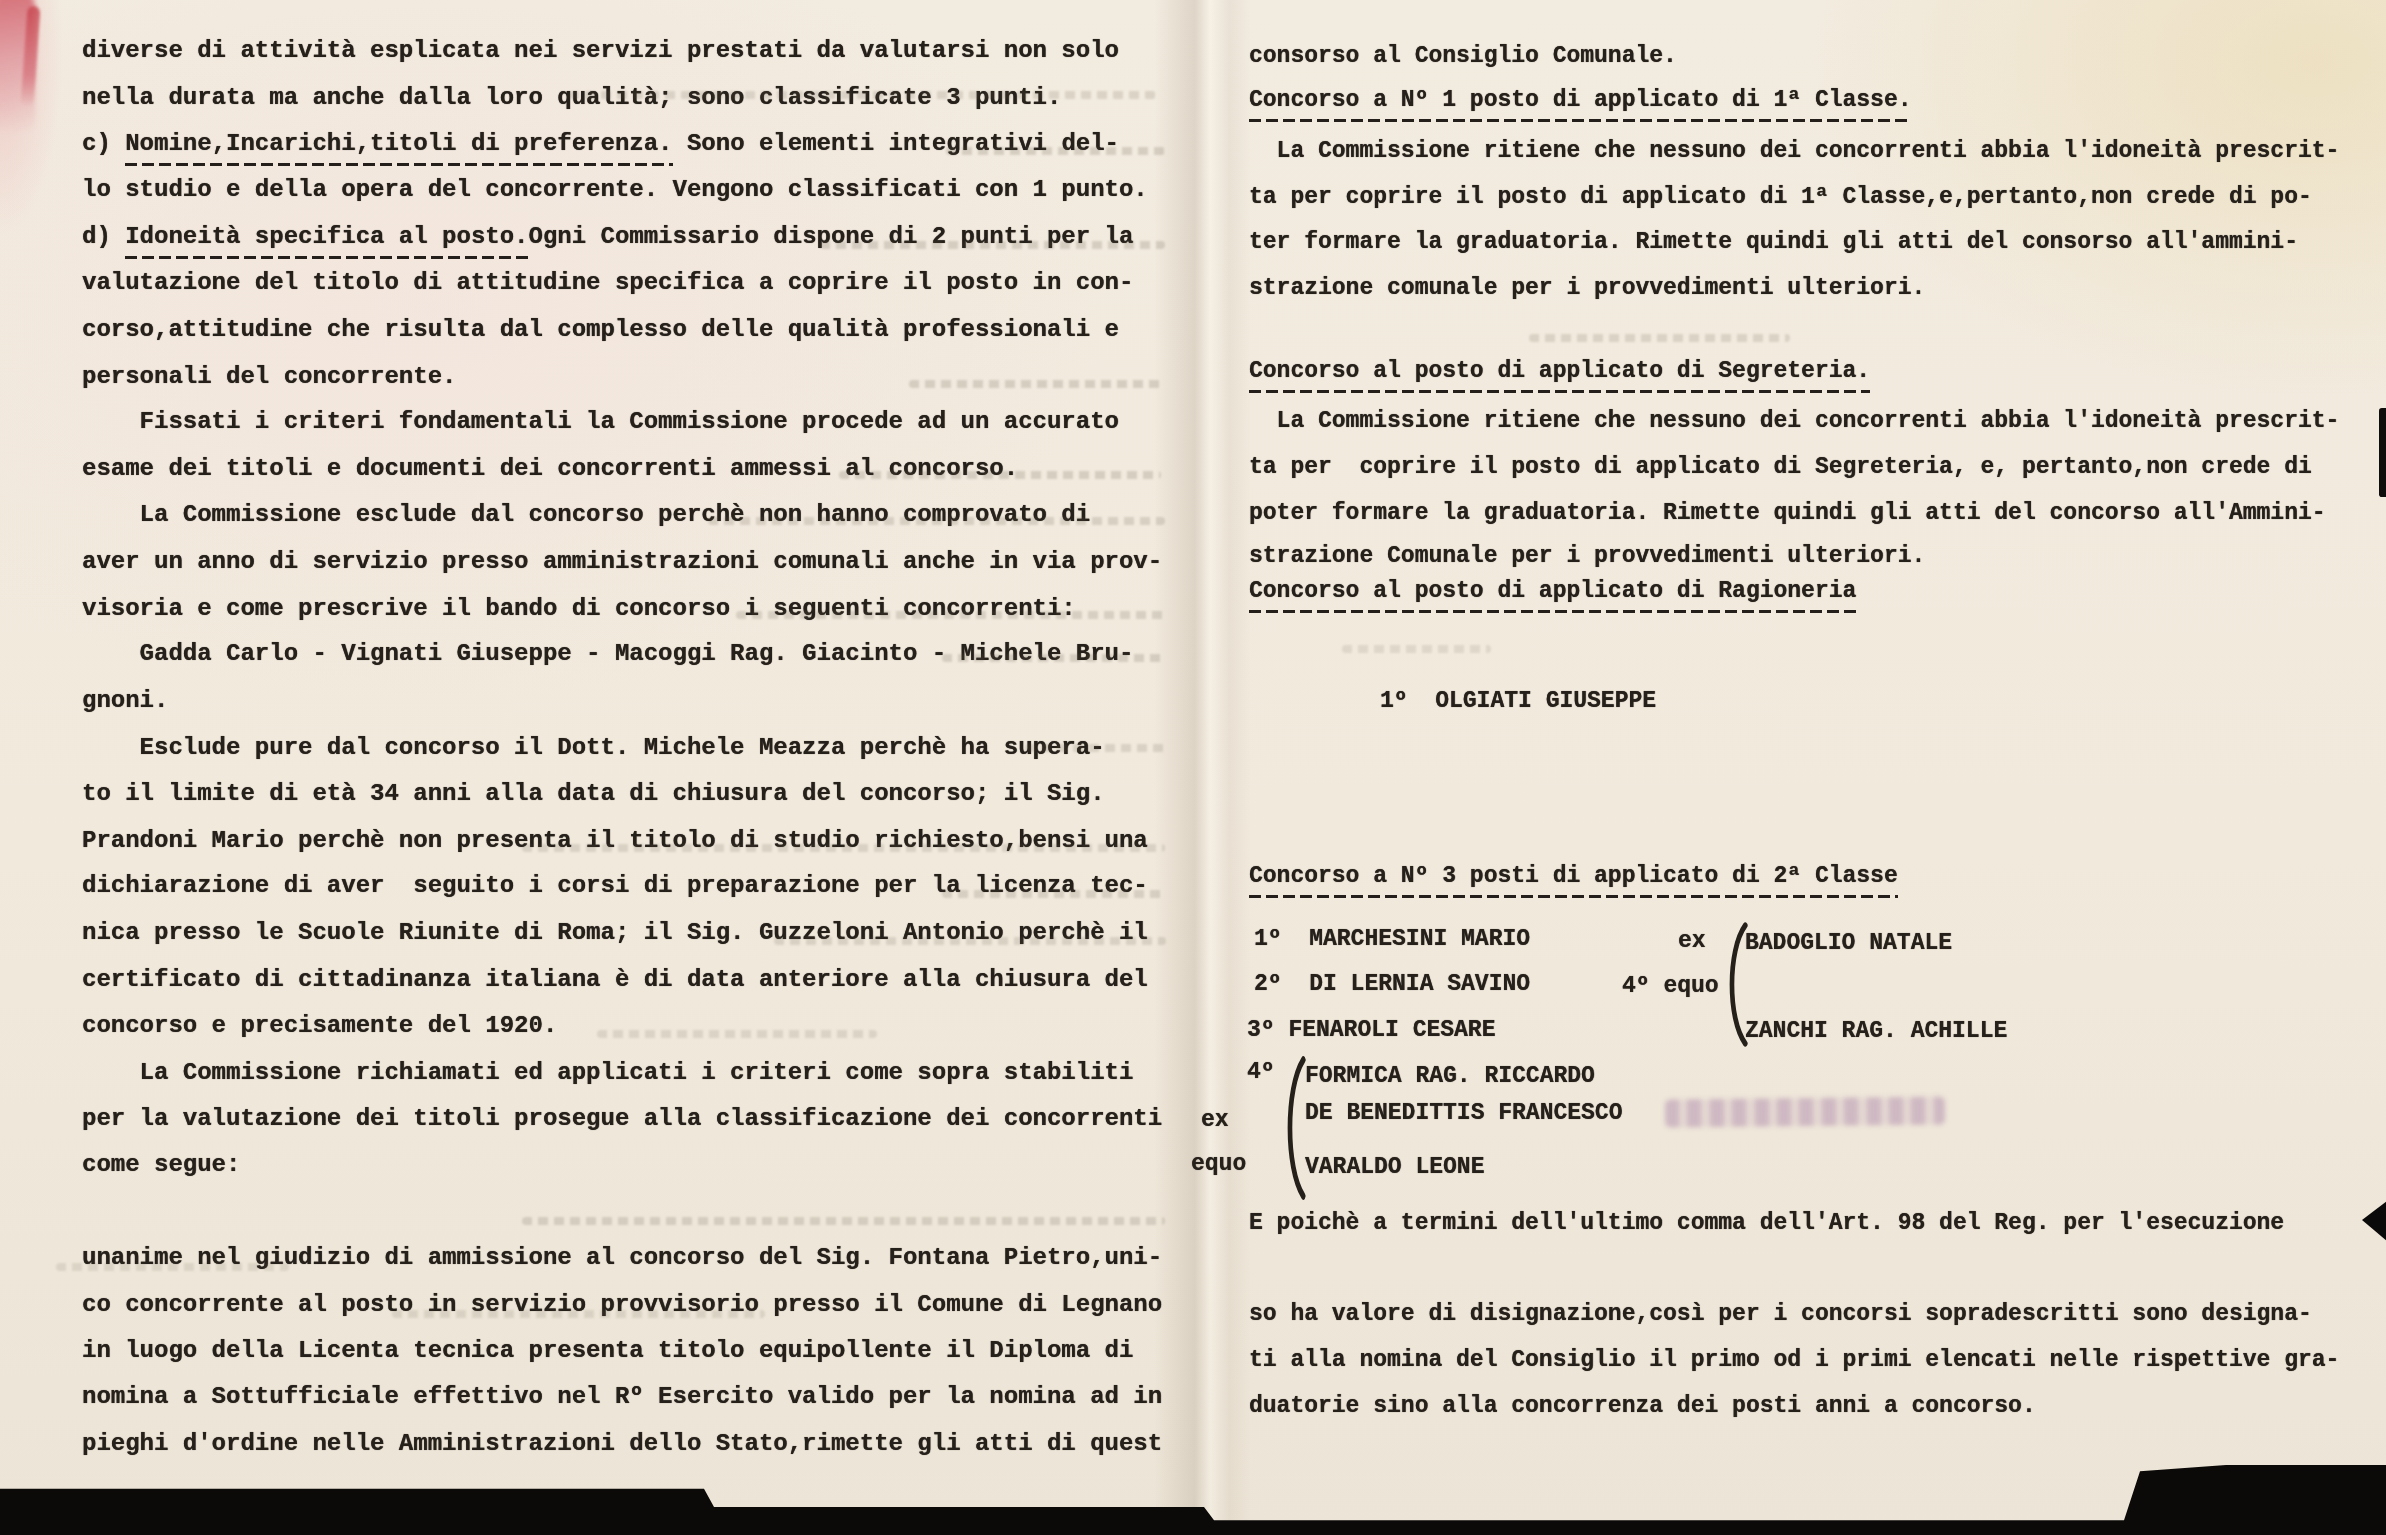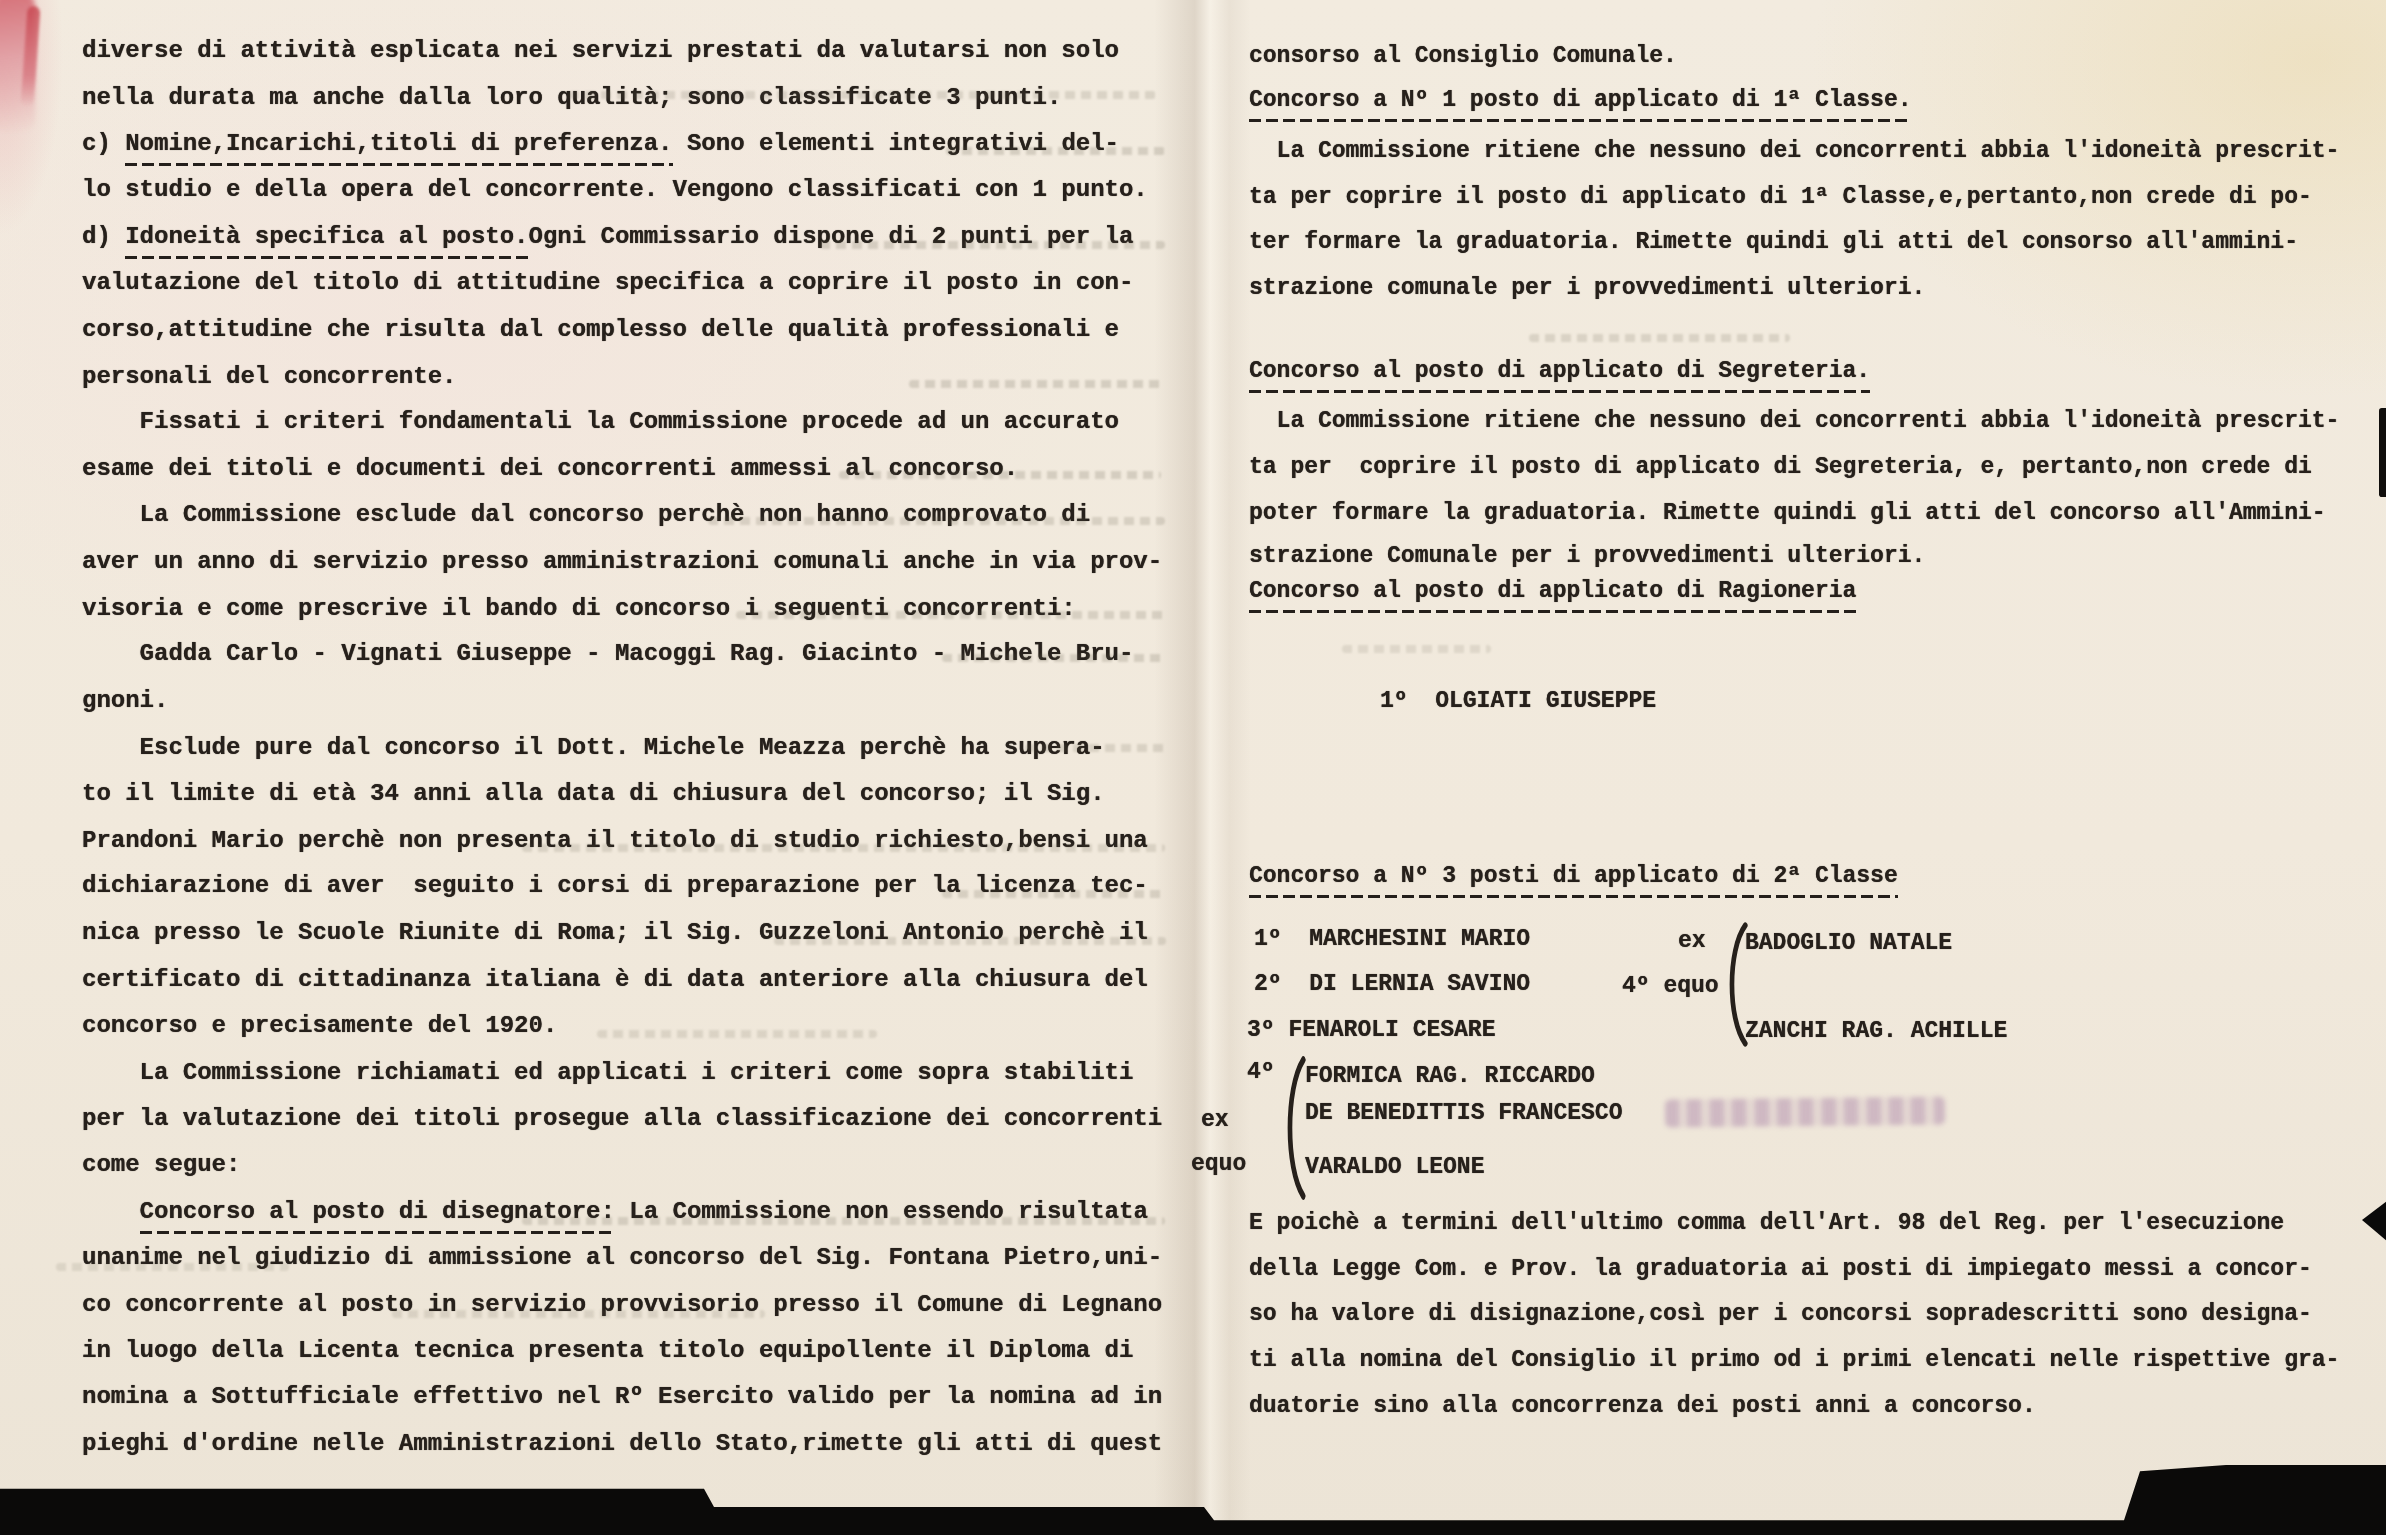--- a/index.html
+++ b/index.html
@@ -93,21 +93,20 @@
     <div class="line lp" style="left: 82px; top: 736px;"><span>    Esclude pure dal concorso il Dott. Michele Meazza perchè ha supera-</span></div>
     <div class="line lp" style="left: 82px; top: 782px;"><span>to il limite di età 34 anni alla data di chiusura del concorso; il Sig.</span></div>
     <div class="line lp" style="left: 82px; top: 829px;"><span>Prandoni Mario perchè non presenta il titolo di studio richiesto,bensi una</span></div>
     <div class="line lp" style="left: 82px; top: 874px;"><span>dichiarazione di aver  seguito i corsi di preparazione per la licenza tec-</span></div>
     <div class="line lp" style="left: 82px; top: 921px;"><span>nica presso le Scuole Riunite di Roma; il Sig. Guzzeloni Antonio perchè il</span></div>
     <div class="line lp" style="left: 82px; top: 968px;"><span>certificato di cittadinanza italiana è di data anteriore alla chiusura del</span></div>
     <div class="line lp" style="left: 82px; top: 1014px;"><span>concorso e precisamente del 1920.</span></div>
     <div class="line lp" style="left: 82px; top: 1061px;"><span>    La Commissione richiamati ed applicati i criteri come sopra stabiliti</span></div>
     <div class="line lp" style="left: 82px; top: 1107px;"><span>per la valutazione dei titoli prosegue alla classificazione dei concorrenti</span></div>
     <div class="line lp" style="left: 82px; top: 1153px;"><span>come segue:</span></div>
-    <div class="line lp" style="left: 82px; top: 1200px;"><span>    </span><span class="u">Concorso al posto di disegnatore:</span><span> La Commissione non essendo risultata</span></div>
     <div class="line lp" style="left: 82px; top: 1246px;"><span>unanime nel giudizio di ammissione al concorso del Sig. Fontana Pietro,uni-</span></div>
     <div class="line lp" style="left: 82px; top: 1293px;"><span>co concorrente al posto in servizio provvisorio presso il Comune di Legnano</span></div>
     <div class="line lp" style="left: 82px; top: 1339px;"><span>in luogo della Licenta tecnica presenta titolo equipollente il Diploma di</span></div>
     <div class="line lp" style="left: 82px; top: 1385px;"><span>nomina a Sottufficiale effettivo nel Rº Esercito valido per la nomina ad in</span></div>
     <div class="line lp" style="left: 82px; top: 1432px;"><span>pieghi d'ordine nelle Amministrazioni dello Stato,rimette gli atti di quest</span></div>
     <div class="line rp" style="left: 1249px; top: 45px;"><span>consorso al Consiglio Comunale.</span></div>
     <div class="line rp" style="left: 1249px; top: 89px;"><span class="u">Concorso a Nº 1 posto di applicato di 1ª Classe.</span></div>
     <div class="line rp" style="left: 1249px; top: 140px;"><span>  La Commissione ritiene che nessuno dei concorrenti abbia l'idoneità prescrit-</span></div>
     <div class="line rp" style="left: 1249px; top: 186px;"><span>ta per coprire il posto di applicato di 1ª Classe,e,pertanto,non crede di po-</span></div>
     <div class="line rp" style="left: 1249px; top: 231px;"><span>ter formare la graduatoria. Rimette quindi gli atti del consorso all'ammini-</span></div>
@@ -127,21 +126,20 @@
     <div class="line rp" style="left: 1305px; top: 1065px;"><span>FORMICA RAG. RICCARDO</span></div>
     <div class="line rp" style="left: 1305px; top: 1102px;"><span>DE BENEDITTIS FRANCESCO</span></div>
     <div class="line rp" style="left: 1305px; top: 1156px;"><span>VARALDO LEONE</span></div>
     <div class="line rp" style="left: 1201px; top: 1109px;"><span>ex</span></div>
     <div class="line rp" style="left: 1191px; top: 1153px;"><span>equo</span></div>
     <div class="line rp" style="left: 1678px; top: 930px;"><span>ex</span></div>
     <div class="line rp" style="left: 1622px; top: 975px;"><span>4º equo</span></div>
     <div class="line rp" style="left: 1745px; top: 932px;"><span>BADOGLIO NATALE</span></div>
     <div class="line rp" style="left: 1745px; top: 1020px;"><span>ZANCHI RAG. ACHILLE</span></div>
     <div class="line rp" style="left: 1249px; top: 1212px;"><span>E poichè a termini dell'ultimo comma dell'Art. 98 del Reg. per l'esecuzione</span></div>
-    <div class="line rp" style="left: 1249px; top: 1258px;"><span>della Legge Com. e Prov. la graduatoria ai posti di impiegato messi a concor-</span></div>
     <div class="line rp" style="left: 1249px; top: 1303px;"><span>so ha valore di disignazione,così per i concorsi sopradescritti sono designa-</span></div>
     <div class="line rp" style="left: 1249px; top: 1349px;"><span>ti alla nomina del Consiglio il primo od i primi elencati nelle rispettive gra-</span></div>
     <div class="line rp" style="left: 1249px; top: 1395px;"><span>duatorie sino alla concorrenza dei posti anni a concorso.</span></div>
     <div class="bracket" style="left: 1279px; top: 1057px;">
       <svg width="28" height="142" viewBox="0 0 30 100" preserveAspectRatio="none">
         <path d="M26,2 C7,22 7,78 26,98" fill="none" stroke="#26201b" stroke-width="5" stroke-linecap="round"></path>
       </svg>
     </div>
     <div class="bracket" style="left: 1721px; top: 923px;">
       <svg width="28" height="123" viewBox="0 0 30 100" preserveAspectRatio="none">

